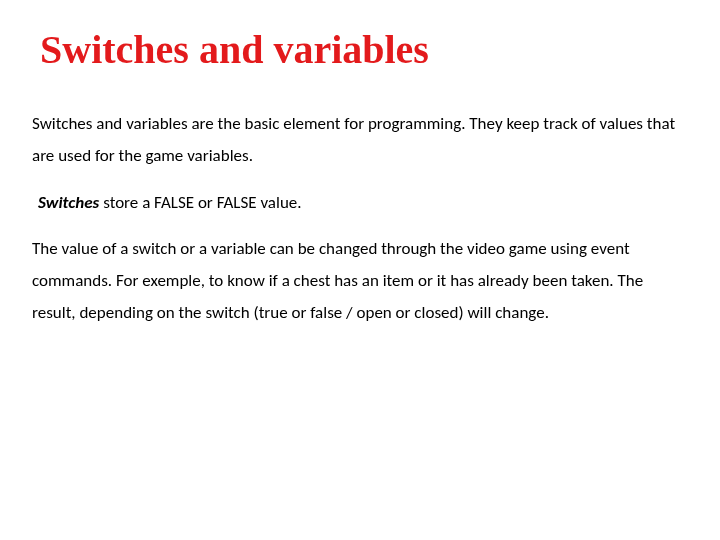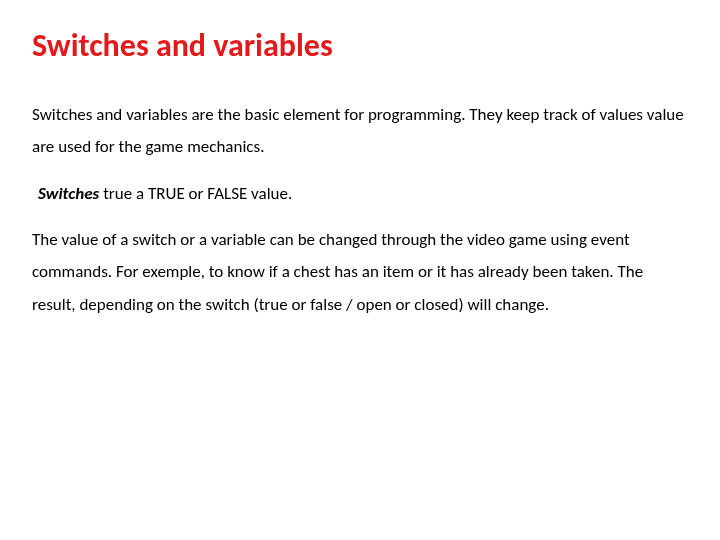--- a/index.html
+++ b/index.html
@@ -12,43 +12,44 @@
     color: #000;
   }
   .slide {
     box-sizing: border-box;
     width: 720px;
     height: 540px;
     padding: 28px 32px 32px 32px;
   }
   .title {
     color: #e31a1c;
-    font-size: 32px;
+    font-size: 40px;
     font-weight: 700;
-    margin: 0 0 36px 0;
+    margin: 0 0 36px 8px;
     line-height: 1.1;
+    font-family: Liberation Serif, serif;
   }
   .body p {
     font-size: 17px;
     line-height: 1.9;
     margin: 0 0 14px 0;
   }
   .body p.indent {
     margin-left: 6px;
   }
   .bold-run {
     font-weight: 700;
     font-style: italic;
   }
 </style>
 </head>
 <body>
 
 <div class="slide">
   <h1 class="title">Switches and variables</h1>
   <div class="body">
-    <p>Switches and variables are the basic element for programming. They keep track of values value are used for the game mechanics.</p>
+    <p>Switches and variables are the basic element for programming. They keep track of values that are used for the game variables.</p>
     <p class="indent">
-      <span class="bold-run">Switches</span><span> true a TRUE or FALSE value.</span>
+      <span class="bold-run">Switches</span><span> store a FALSE or FALSE value.</span>
     </p>
     <p>The value of a switch or a variable can be changed through the video game using event commands. For exemple, to know if a chest has an item or it has already been taken. The result, depending on the switch (true or false / open or closed) will change.</p>
   </div>
 </div>
 
 </body></html>

